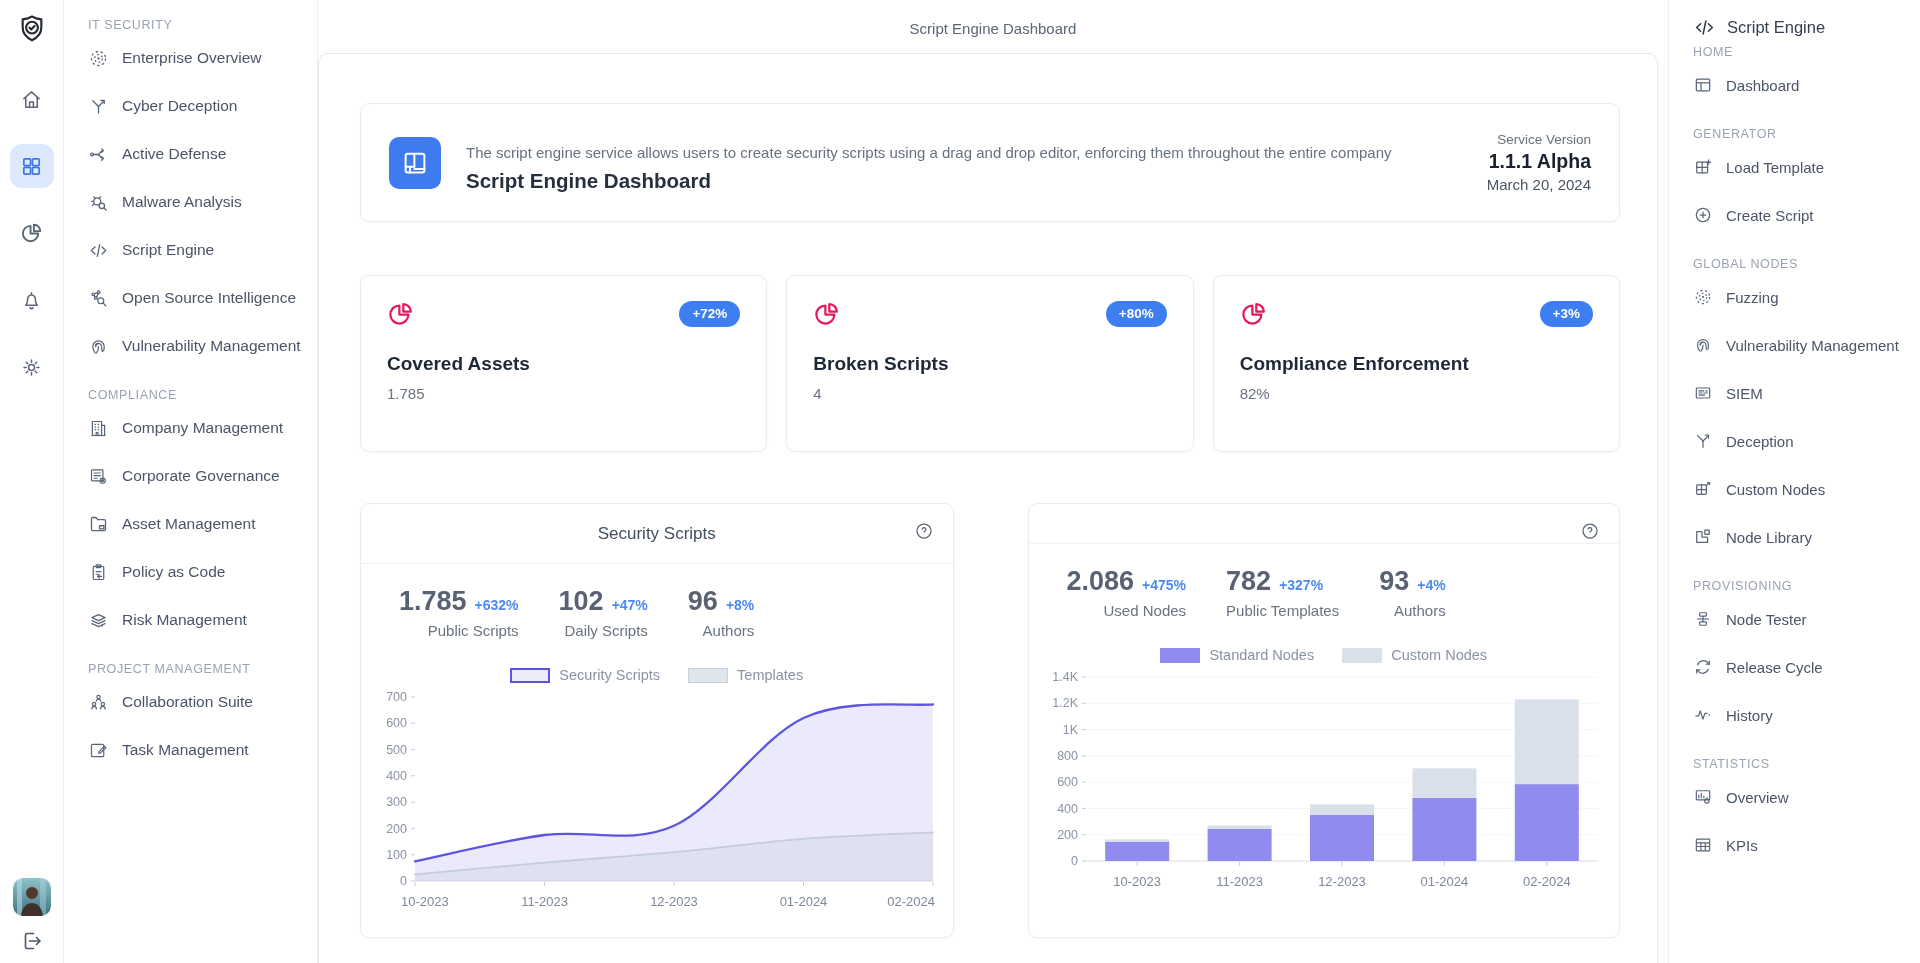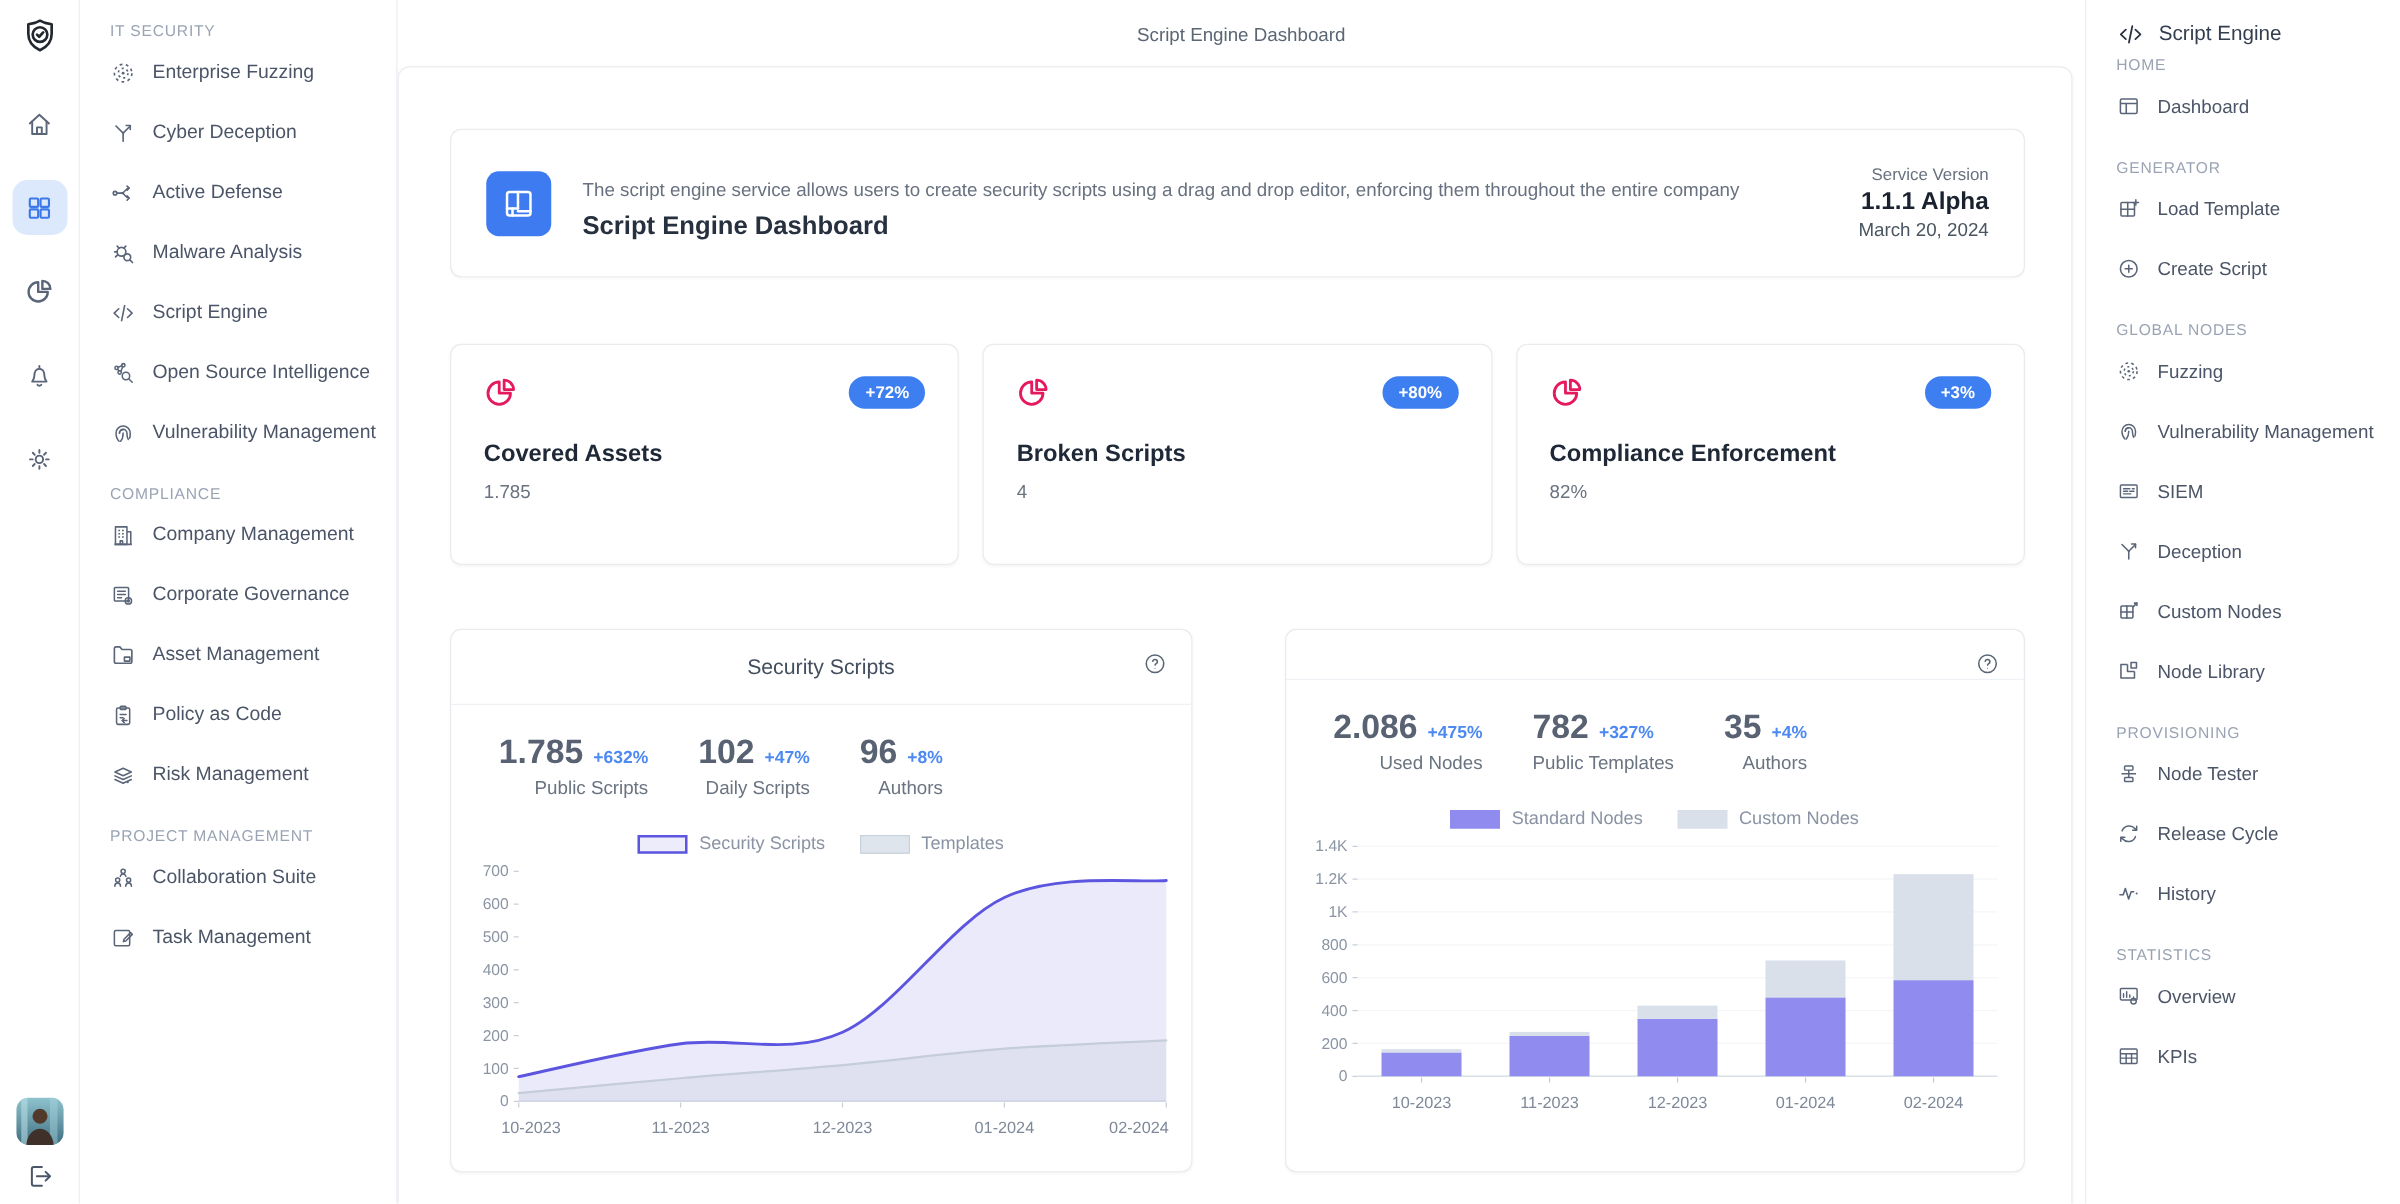--- a/index.html
+++ b/index.html
@@ -170,21 +170,21 @@
       <div class="nav-section">
         <div class="section-title">IT SECURITY</div>
         <div class="nav-item">
           <span class="icon">
             <svg viewBox="0 0 24 24" fill="none" stroke="currentColor" stroke-width="1.5">
               <circle cx="12" cy="12" r="8" stroke-dasharray="2.6 3.1"></circle>
               <circle cx="12" cy="12" r="4.4" stroke-dasharray="2 2.7"></circle>
               <circle cx="12" cy="12" r="1.3" fill="currentColor" stroke="none"></circle>
             </svg>
           </span>
-          <span>Enterprise Fuzzing</span>
+          <span>Enterprise Overview</span>
         </div>
         <div class="nav-item">
           <span class="icon">
             <svg viewBox="0 0 24 24" fill="none" stroke="currentColor" stroke-width="1.5" stroke-linecap="round" stroke-linejoin="round">
               <path d="M12 19.5V12"></path>
               <path d="M12 12L5.5 5.5"></path>
               <path d="M12 12l6.5-6.5"></path>
               <path d="M14.8 5h3.7v3.7"></path>
             </svg>
           </span>
@@ -497,21 +497,21 @@
               </div>
               <div>
                 <div class="cs-num-row">
                   <span class="cs-num">782</span>
                   <span class="cs-delta">+327%</span>
                 </div>
                 <div class="cs-label">Public Templates</div>
               </div>
               <div>
                 <div class="cs-num-row">
-                  <span class="cs-num">35</span>
+                  <span class="cs-num">93</span>
                   <span class="cs-delta">+4%</span>
                 </div>
                 <div class="cs-label">Authors</div>
               </div>
             </div>
           <div class="chart-legend" id="chart-legend-1">
               <div class="legend-item">
                 <span class="swatch solid-purple"></span>
                 <span>Standard Nodes</span>
               </div>

